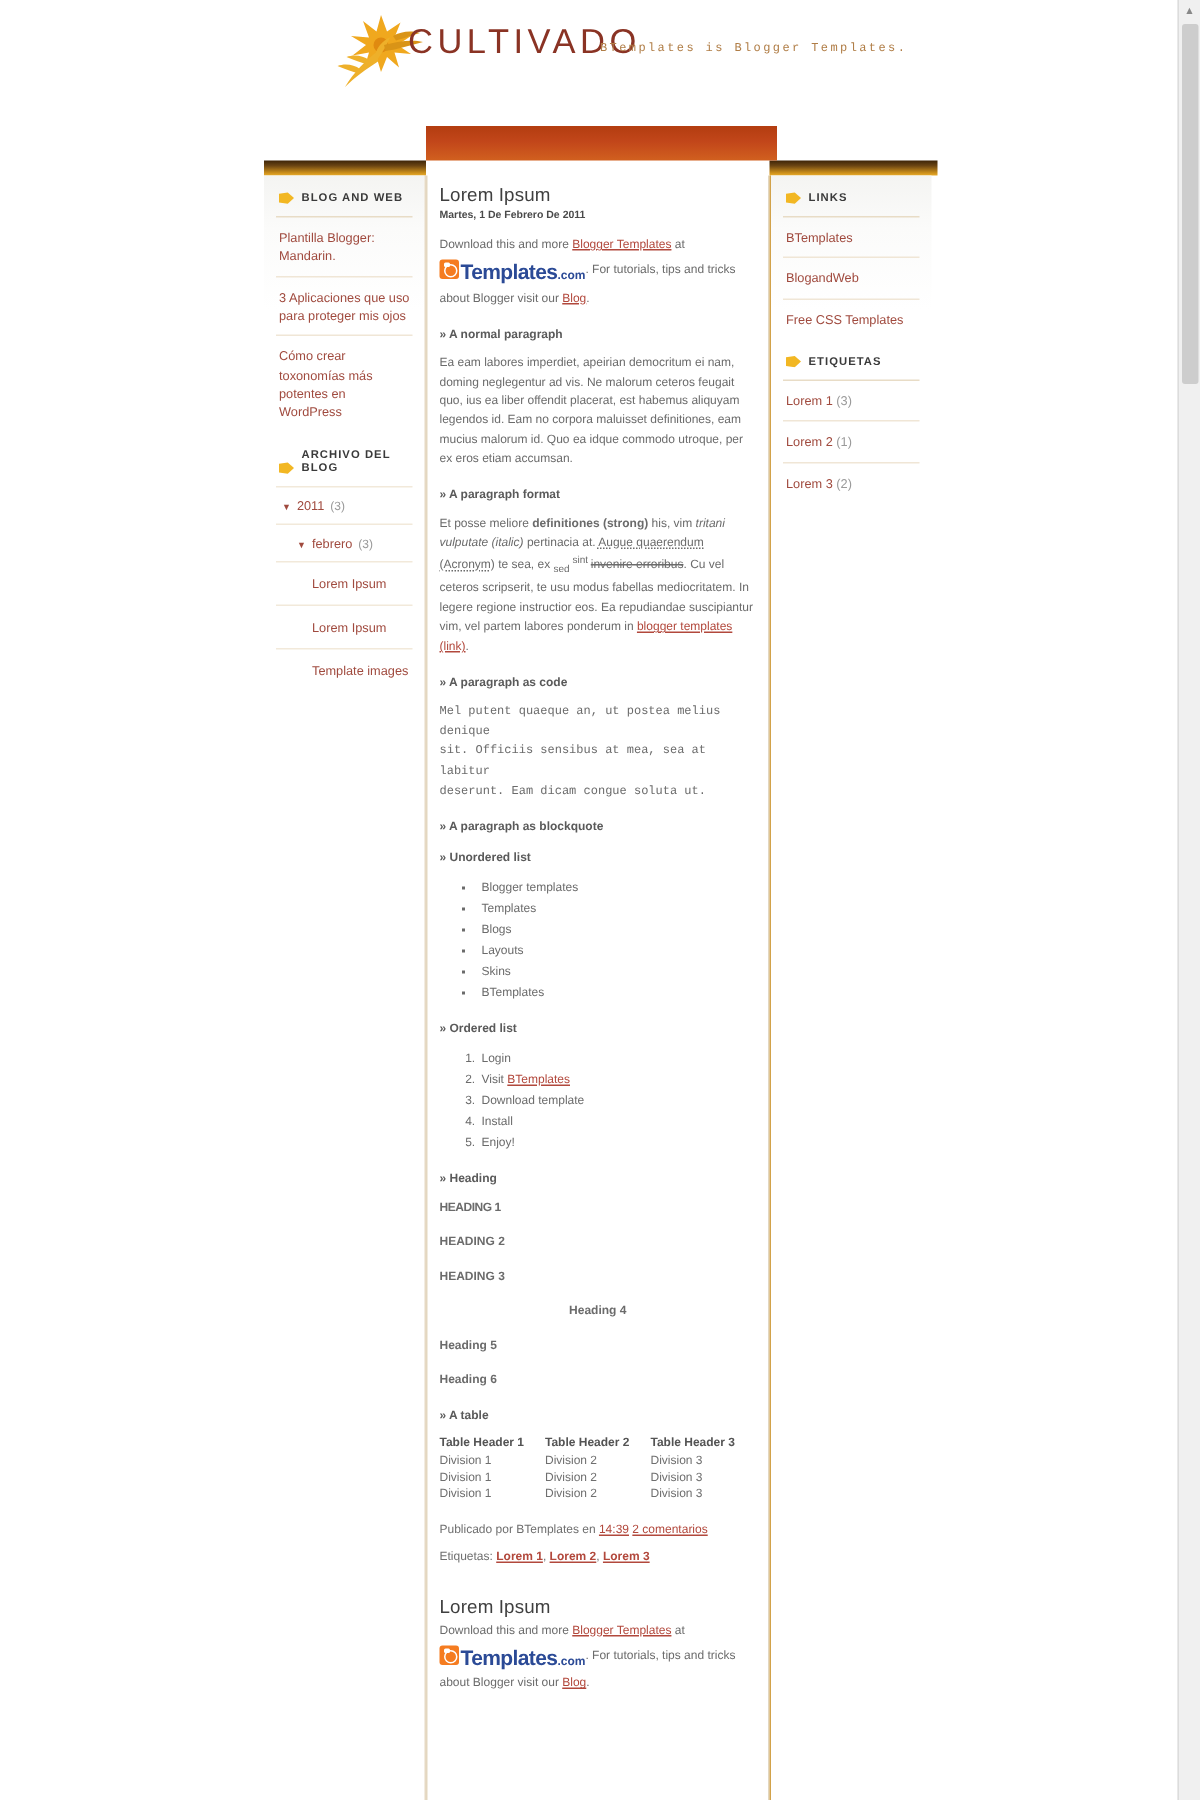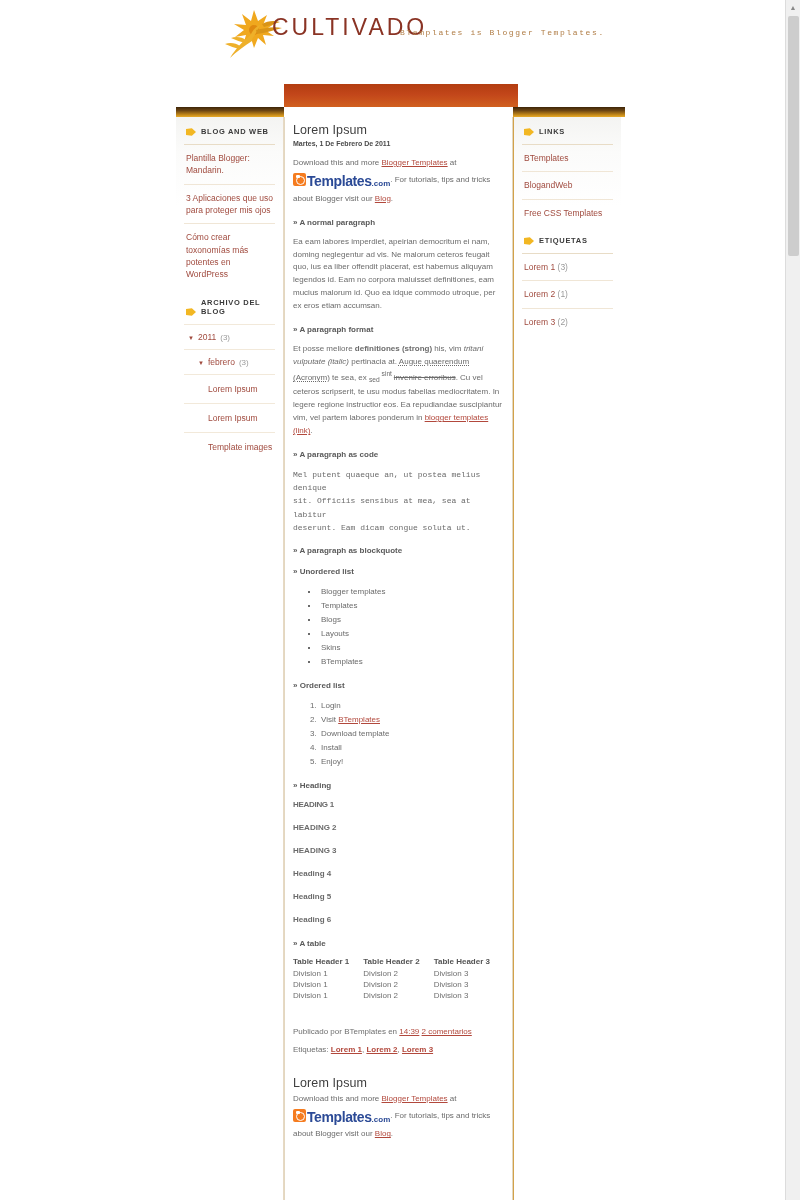--- a/index.html
+++ b/index.html
@@ -178,32 +178,32 @@
     font-size: 8px; line-height: 1.75; color: #6b6b6b;
   }
   ul.demo { list-style: square; }
   ol.demo { list-style: decimal; }
   ul.demo li, ol.demo li { padding-left: 2px; }
 
   .h-demo { color: #555; margin: 0; line-height: 1.12; font-weight: bold; }
   .h1d { font-size: 21px; letter-spacing: -.3px; }
   .h2d { font-size: 14px; }
   .h3d { font-size: 11px; }
-  .h4d { font-size: 9px; }
+  .h4d { font-size: 9px; text-align: center; }
   .h5d { font-size: 7.5px; }
   .h6d { font-size: 5.5px; }
 
   table.demo { border-collapse: collapse; width: 100%; margin-bottom: 12px; }
   table.demo th {
     font-size: 8px; font-weight: bold; color: #545454;
     text-align: left; padding: 0 0 2px 0;
   }
   table.demo td { font-size: 8px; color: #6f6f6f; padding: 1px 0; }
 
-  .post-footer { font-size: 8px; color: #6f6f6f; margin: 26px 0 0 0; }
+  .post-footer { font-size: 8px; color: #6f6f6f; margin: 14px 0 0 0; }
   .post-footer a { color: #b2483c; }
   .labels { font-size: 8px; color: #6f6f6f; margin-top: 9px; }
   .labels a { color: #b2483c; font-weight: bold; }
 </style>
 </head>
 <body>
 
 <div id="page">
 
   <div id="header-wrap">

